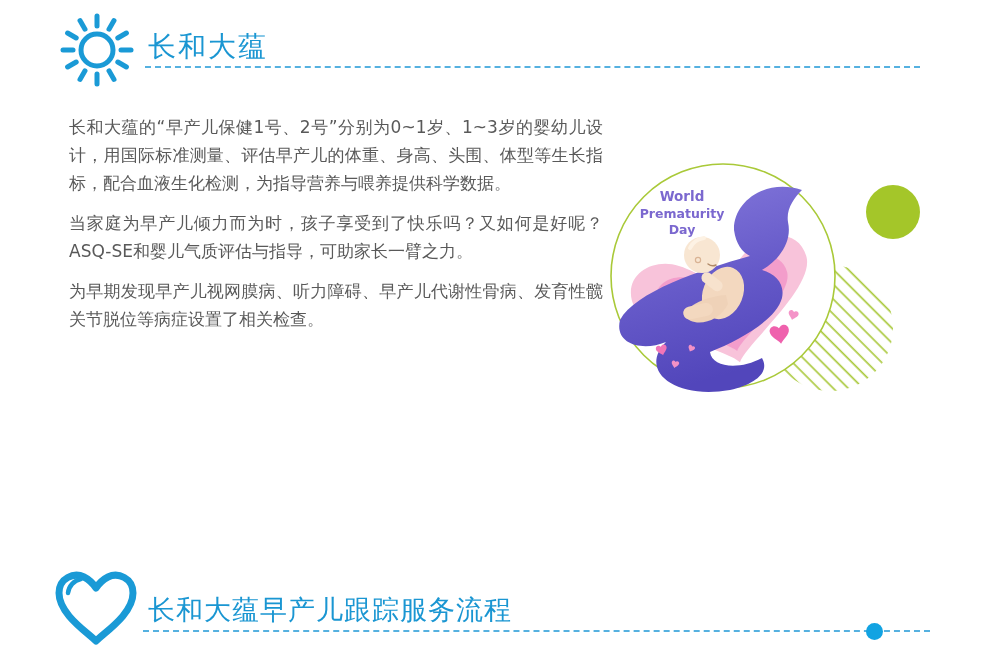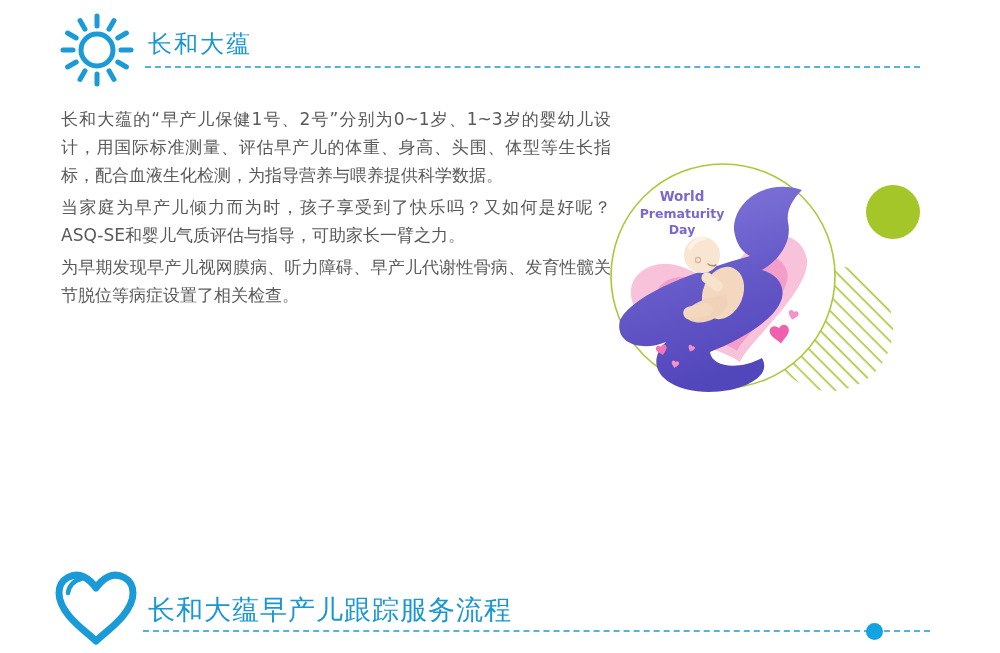--- a/index.html
+++ b/index.html
@@ -8,34 +8,34 @@
     background:#ffffff;
     font-family:"DejaVu Sans","Liberation Sans",sans-serif;
   }
   .abs{position:absolute;}
 
   
   .hdr-icon{left:55px;top:6px;width:84px;height:88px;}
   .hdr-title{
     left:148px;top:28px;
     font-family:Liberation Mono, monospace;
-    font-size:24px;color:#1a96d2;letter-spacing:2px;white-space:nowrap;
+    font-size:28px;color:#1a96d2;letter-spacing:2px;white-space:nowrap;
   }
   .divider{
     height:0;border-top:2px dashed #55b1e0;
   }
   .hdr-divider{left:145px;top:66px;width:775px;}
 
   
   .article{
     left:57px;top:101px;width:558px;
     font-size:17px;line-height:28px;color:#595959;
     text-align:justify;text-justify:inter-ideograph;
   }
-  .article p{margin:4px;}
+  .article p{margin:12px;}
 
   
   .illus{left:590px;top:152px;width:360px;height:250px;pointer-events:none;}
 
   
   .ftr-icon{left:52px;top:568px;width:88px;height:82px;}
   .ftr-title{
     left:148px;top:592px;
     font-family:Liberation Mono, monospace;
     font-size:27px;color:#1a96d2;letter-spacing:1px;white-space:nowrap;

